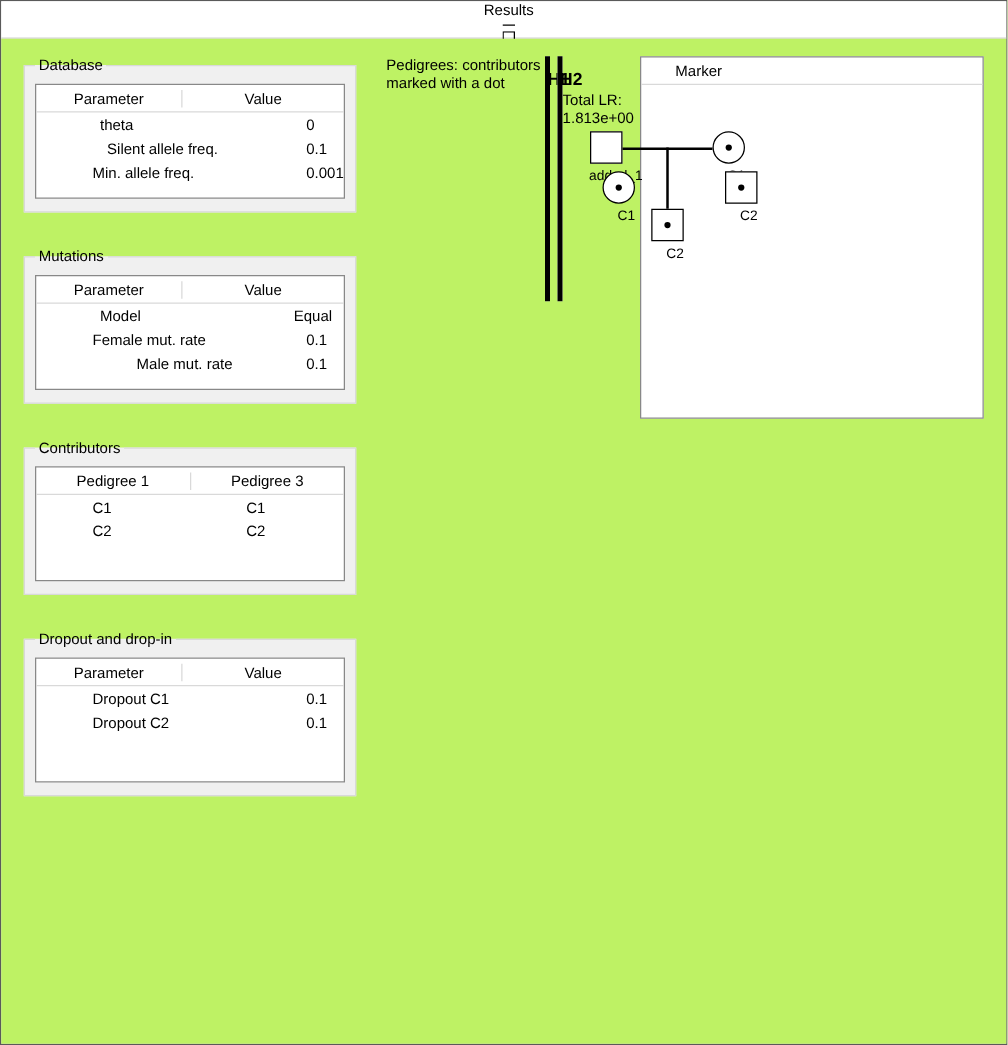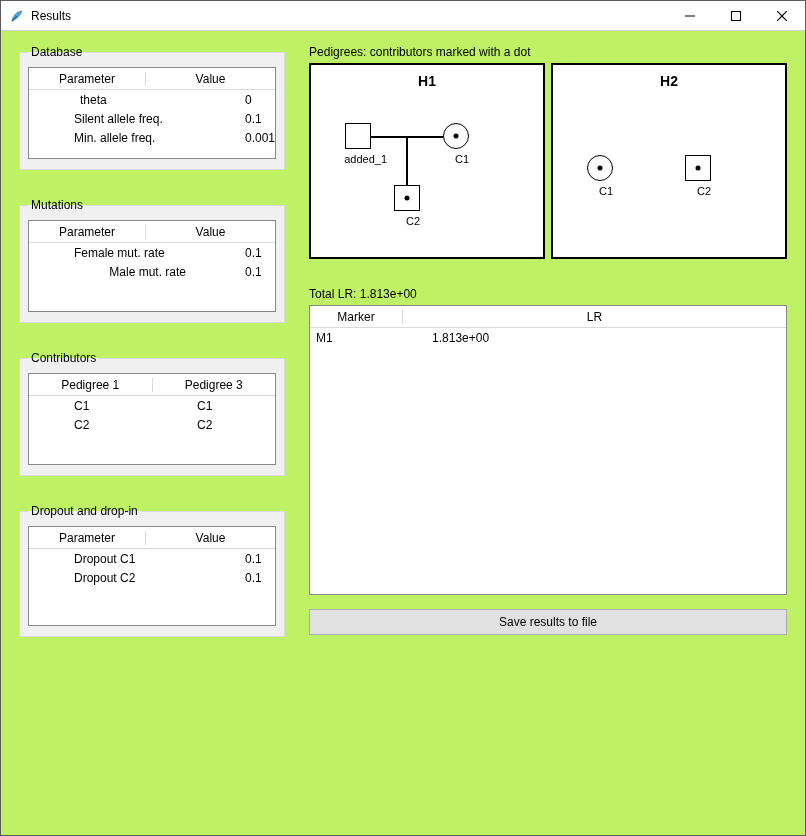--- a/index.html
+++ b/index.html
@@ -17,40 +17,41 @@
     border: 1px solid #5a5a5a;
     background: #f0f0f0;
     display: flex; flex-direction: column;
   }
   .titlebar {
     height: 30px;
     background: #fff;
     border-bottom: 1px solid #d0d0d0;
     display: flex; align-items: center;
     padding-left: 8px;
+    flex-direction: column;
   }
   .titlebar .feather {
     width: 16px; height: 16px;
     margin-right: 6px;
   }
   .titlebar .title { flex: 0 0 auto; }
   .titlebar .spacer { flex: 1; }
   .tb-btn {
     width: 46px; height: 30px;
     display: flex; align-items: center; justify-content: center;
   }
   .tb-btn svg { display:block; }
   .client {
     flex: 1;
     padding: 14px 18px 18px 18px;
     display: flex; gap: 24px;
     background: #bef264;
   }
   .leftcol { flex: 0 0 258px; display:flex; flex-direction:column; gap:28px;}
-  .rightcol { flex: 1; display:flex; flex-direction:column; }
+  .rightcol { flex: 1; display:flex; flex-direction:row; }
   fieldset.group {
     border: 1px solid #d9d9d9;
     margin: 0;
     padding: 8px 8px 10px 8px;
     background: #f0f0f0;
   }
   fieldset.group > legend {
     padding: 0 3px;
     font-size: 12px;
     color: #000;
@@ -172,36 +173,40 @@
         <div class="tbl" style="height:92px;">
           <div class="hdr">
             <div class="sm-col1">Parameter</div>
             <div class="sm-col2">Value</div>
           </div>
           <div class="row">
             <div class="sm-col1c">theta</div>
             <div class="sm-col2v">0</div>
           </div>
           <div class="row">
-            <div class="sm-col1c" style="padding-left:4px !important;">Silent allele freq.</div>
+            <div class="sm-col1c" style="padding-left:4px !important;text-align:center;">Silent allele freq.</div>
             <div class="sm-col2v">0.1</div>
           </div>
           <div class="row">
             <div class="sm-col1c" style="padding-left:4px !important;">Min. allele freq.</div>
             <div class="sm-col2v">0.001</div>
           </div>
         </div>
       </fieldset>
 
       <fieldset class="group">
         <legend>Mutations</legend>
         <div class="tbl" style="height:92px;">
           <div class="hdr">
             <div class="sm-col1">Parameter</div>
             <div class="sm-col2">Value</div>
+          </div>
+          <div class="row">
+            <div class="sm-col1c">Model</div>
+            <div class="sm-col2v" style="padding-left:8px !important;">Equal</div>
           </div>
           <div class="row">
             <div class="sm-col1c" style="padding-left:4px !important;">Female mut. rate</div>
             <div class="sm-col2v">0.1</div>
           </div>
           <div class="row">
             <div class="sm-col1c" style="padding-left:4px !important;text-align:right;">Male mut. rate</div>
             <div class="sm-col2v">0.1</div>
           </div>
         </div>
@@ -282,27 +287,19 @@
             </div>
           <div class="lbl" style="left:132px; top:120px; width:26px;">C2</div>
         </div>
       </div>
 
       <div class="totlr">Total LR: 1.813e+00</div>
 
       <div class="lr-tbl">
         <div class="hdr">
           <div class="lr-c1">Marker</div>
-          <div class="lr-c2">LR</div>
-        </div>
-        <div class="row">
-          <div class="lr-c1">M1</div>
-          <div class="lr-c2">1.813e+00</div>
         </div>
       </div>
 
-      <div class="savebtn">
-        <span>Save results to file</span>
-      </div>
 
     </div>
   </div>
 </div>
 
 </body></html>

